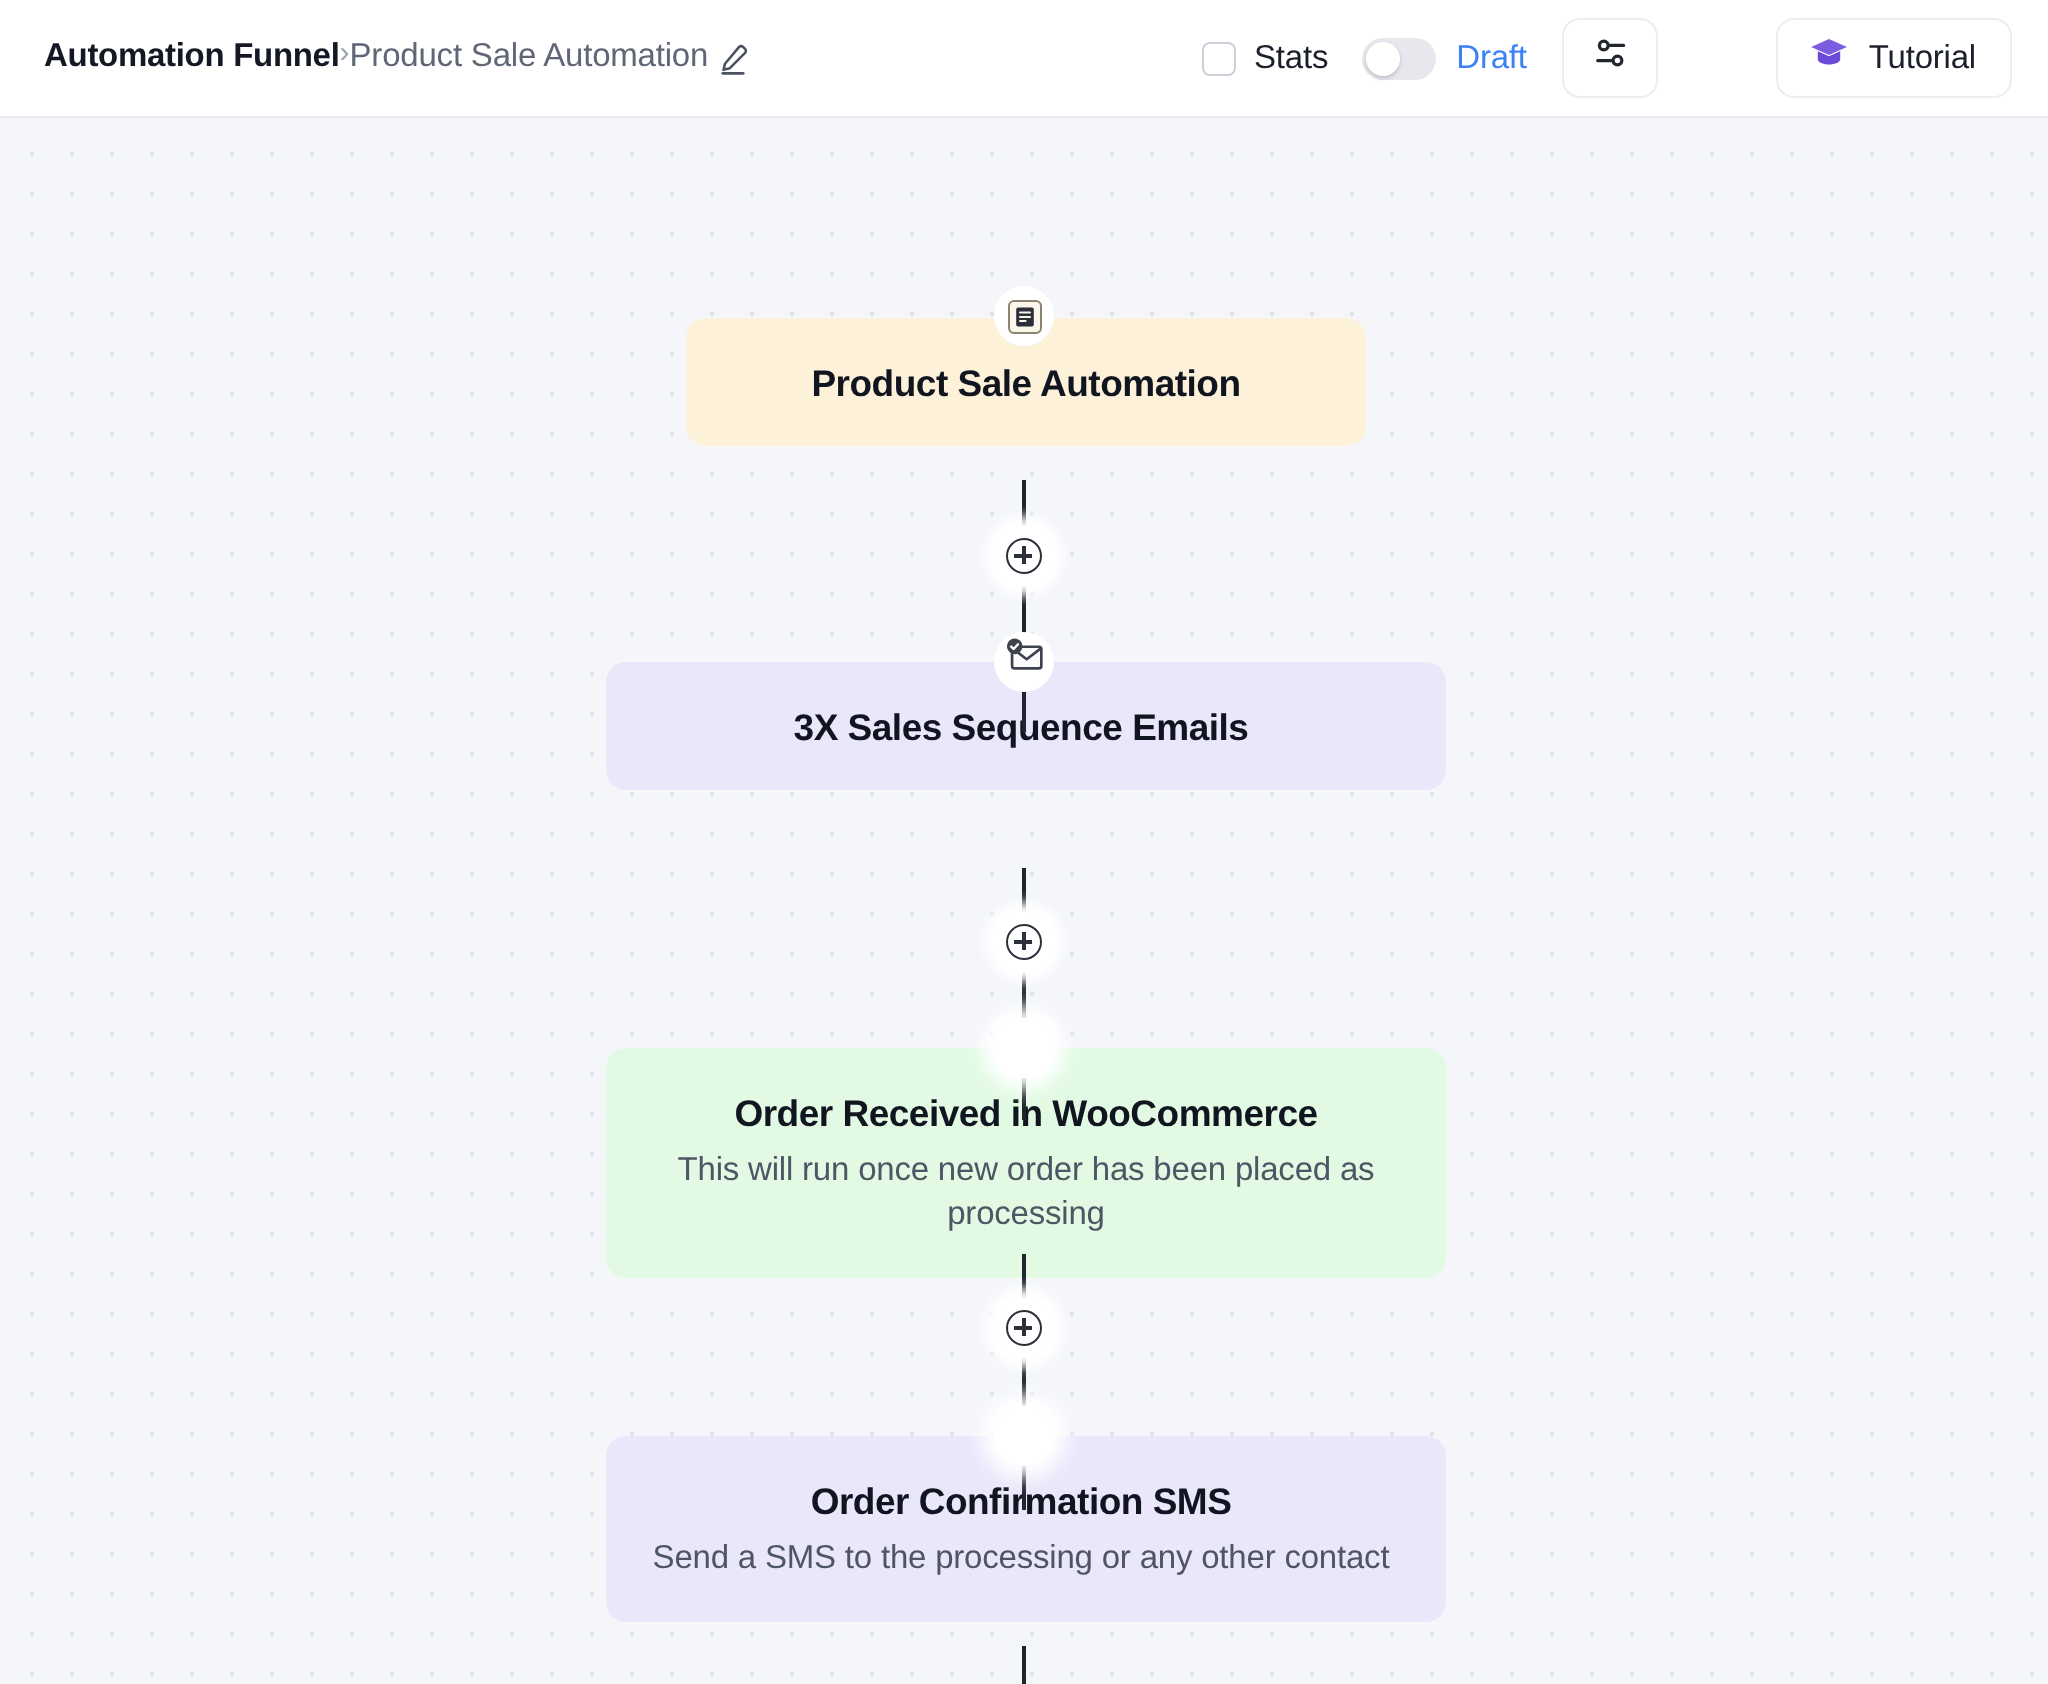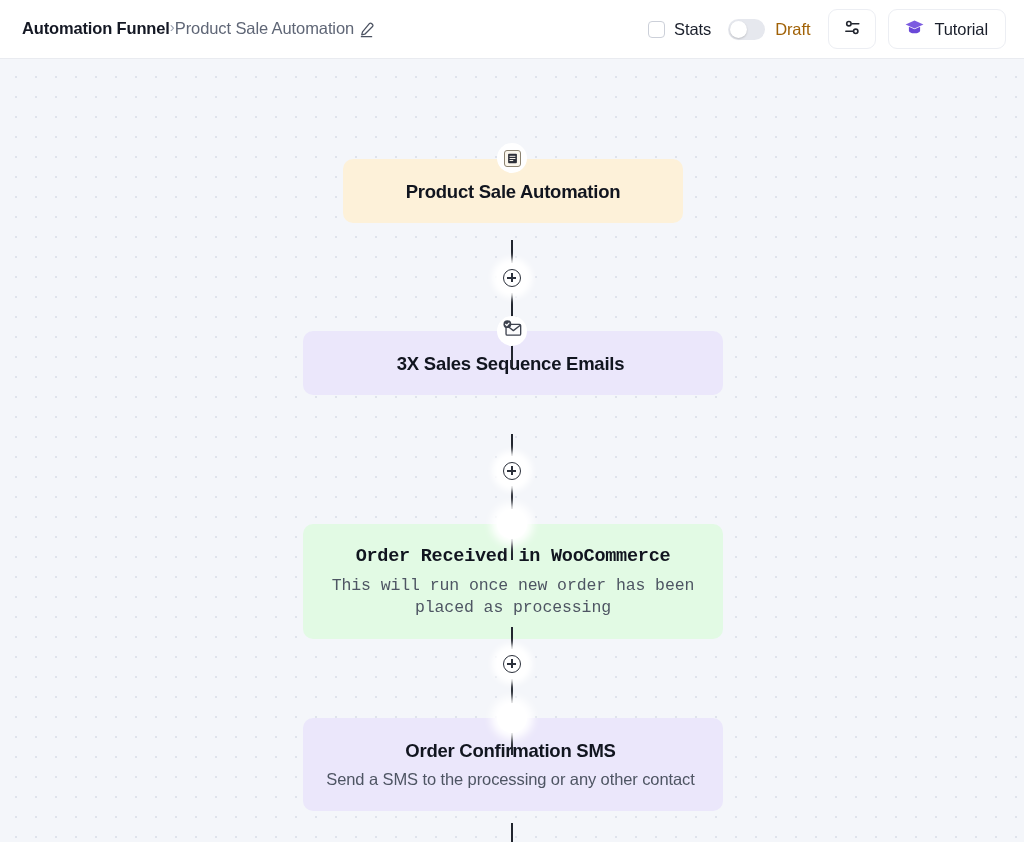--- a/index.html
+++ b/index.html
@@ -105,21 +105,21 @@
     content: "";
     position: absolute;
     top: 2px; left: 2px;
     width: 17px; height: 17px;
     border-radius: 50%;
     background: #ffffff;
     box-shadow: 0 1px 2px rgba(0,0,0,0.18);
   }
   .draft-label {
     font-size: 16.5px;
-    color: #a16207;
+    color: #3b82f6;
     font-weight: 400;
     letter-spacing: -0.1px;
   }
 
   .icon-btn {
     width: 48px; height: 40px;
     border: 1px solid #eceef3;
     border-radius: 9px;
     background: #fff;
     display: flex;
@@ -132,20 +132,21 @@
   .tutorial-btn {
     height: 40px;
     border: 1px solid #eceef3;
     border-radius: 9px;
     background: #fff;
     display: flex;
     align-items: center;
     gap: 9px;
     padding: 0 17px 0 15px;
     cursor: pointer;
+    margin-left: 47px;
   }
   .tutorial-label {
     font-size: 16.5px;
     color: #1a1f2b;
     font-weight: 400;
     letter-spacing: -0.1px;
   }
 
   
   .canvas {
@@ -184,21 +185,21 @@
     margin-top: 7px;
     font-size: 16.5px;
     font-weight: 400;
     color: #4e5563;
     line-height: 1.32;
     letter-spacing: -0.1px;
   }
 
   .node-trigger  { background: #fdf1d9; }
   .node-purple   { background: #ebe7fb; padding-left: 19px; }
-  .node-green    { background: #e2fae4; font-family: Liberation Mono, monospace; }
+  .node-green    { background: #e2fae4; }
 
   
   .badge {
     position: absolute;
     width: 30px; height: 30px;
     border-radius: 50%;
     background: #ffffff;
     display: flex;
     align-items: center;
     justify-content: center;

